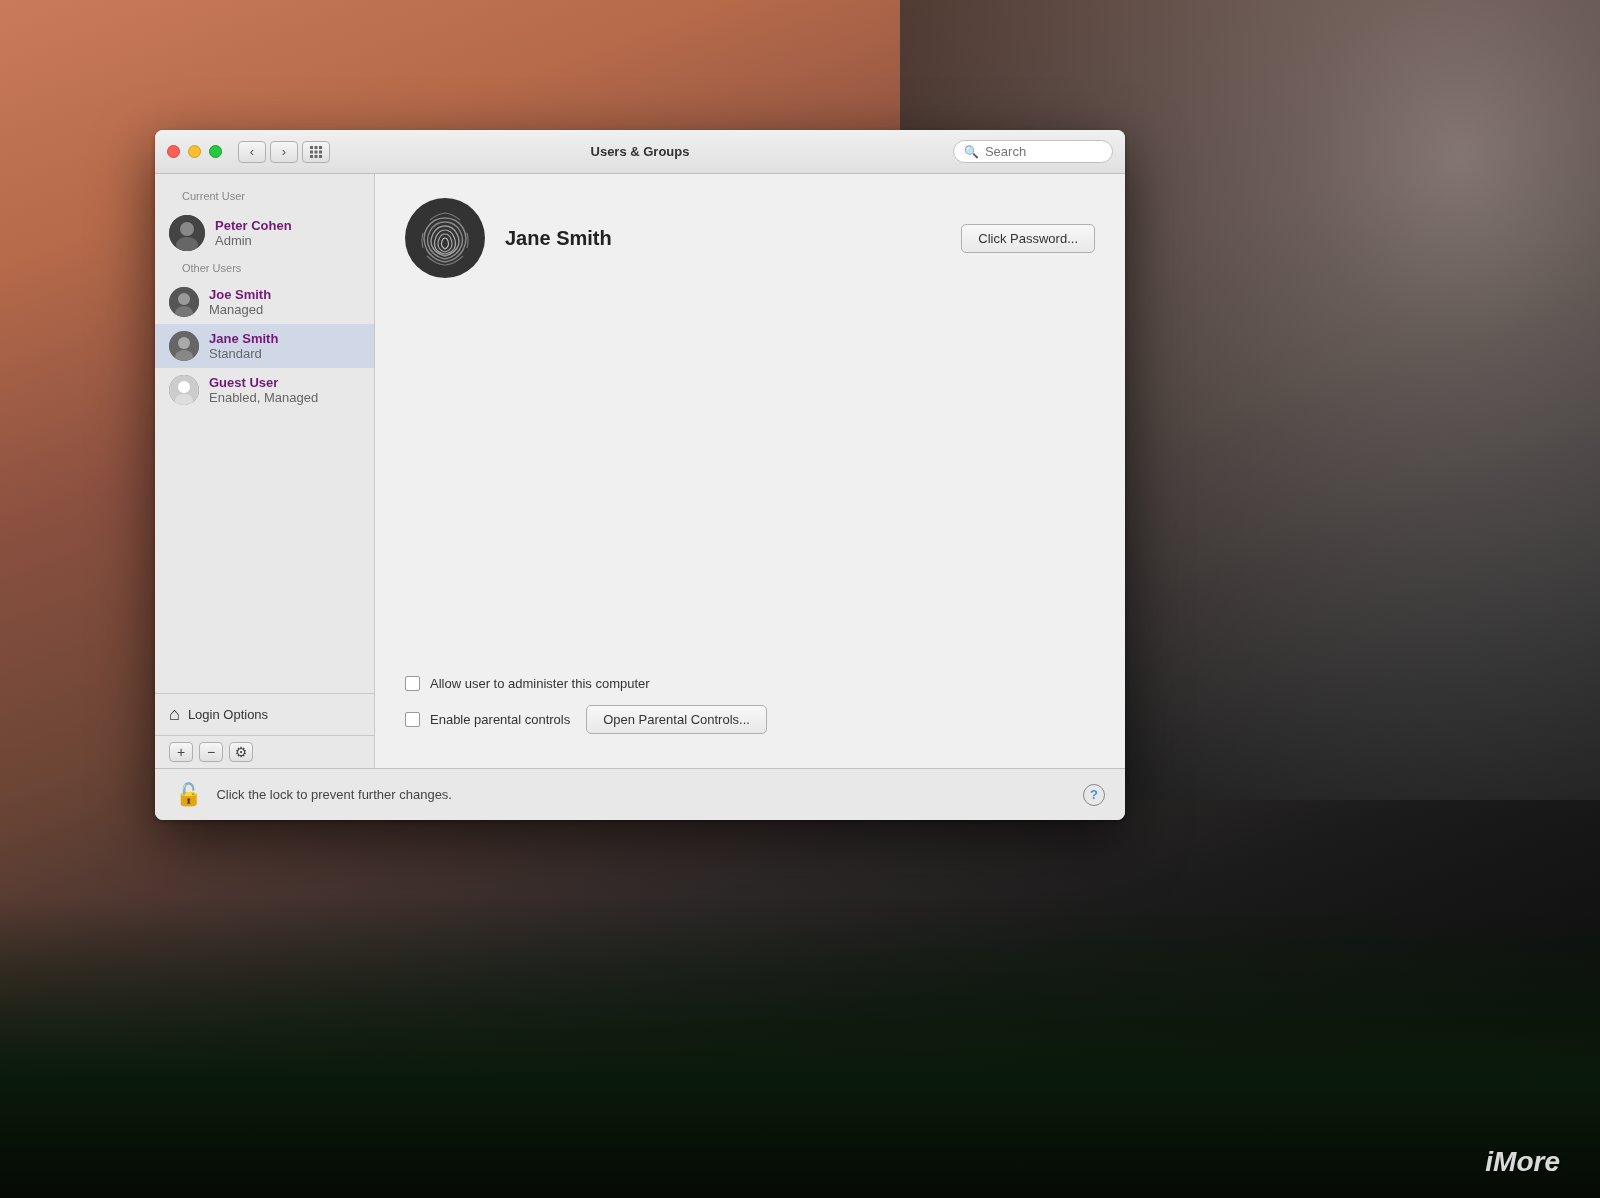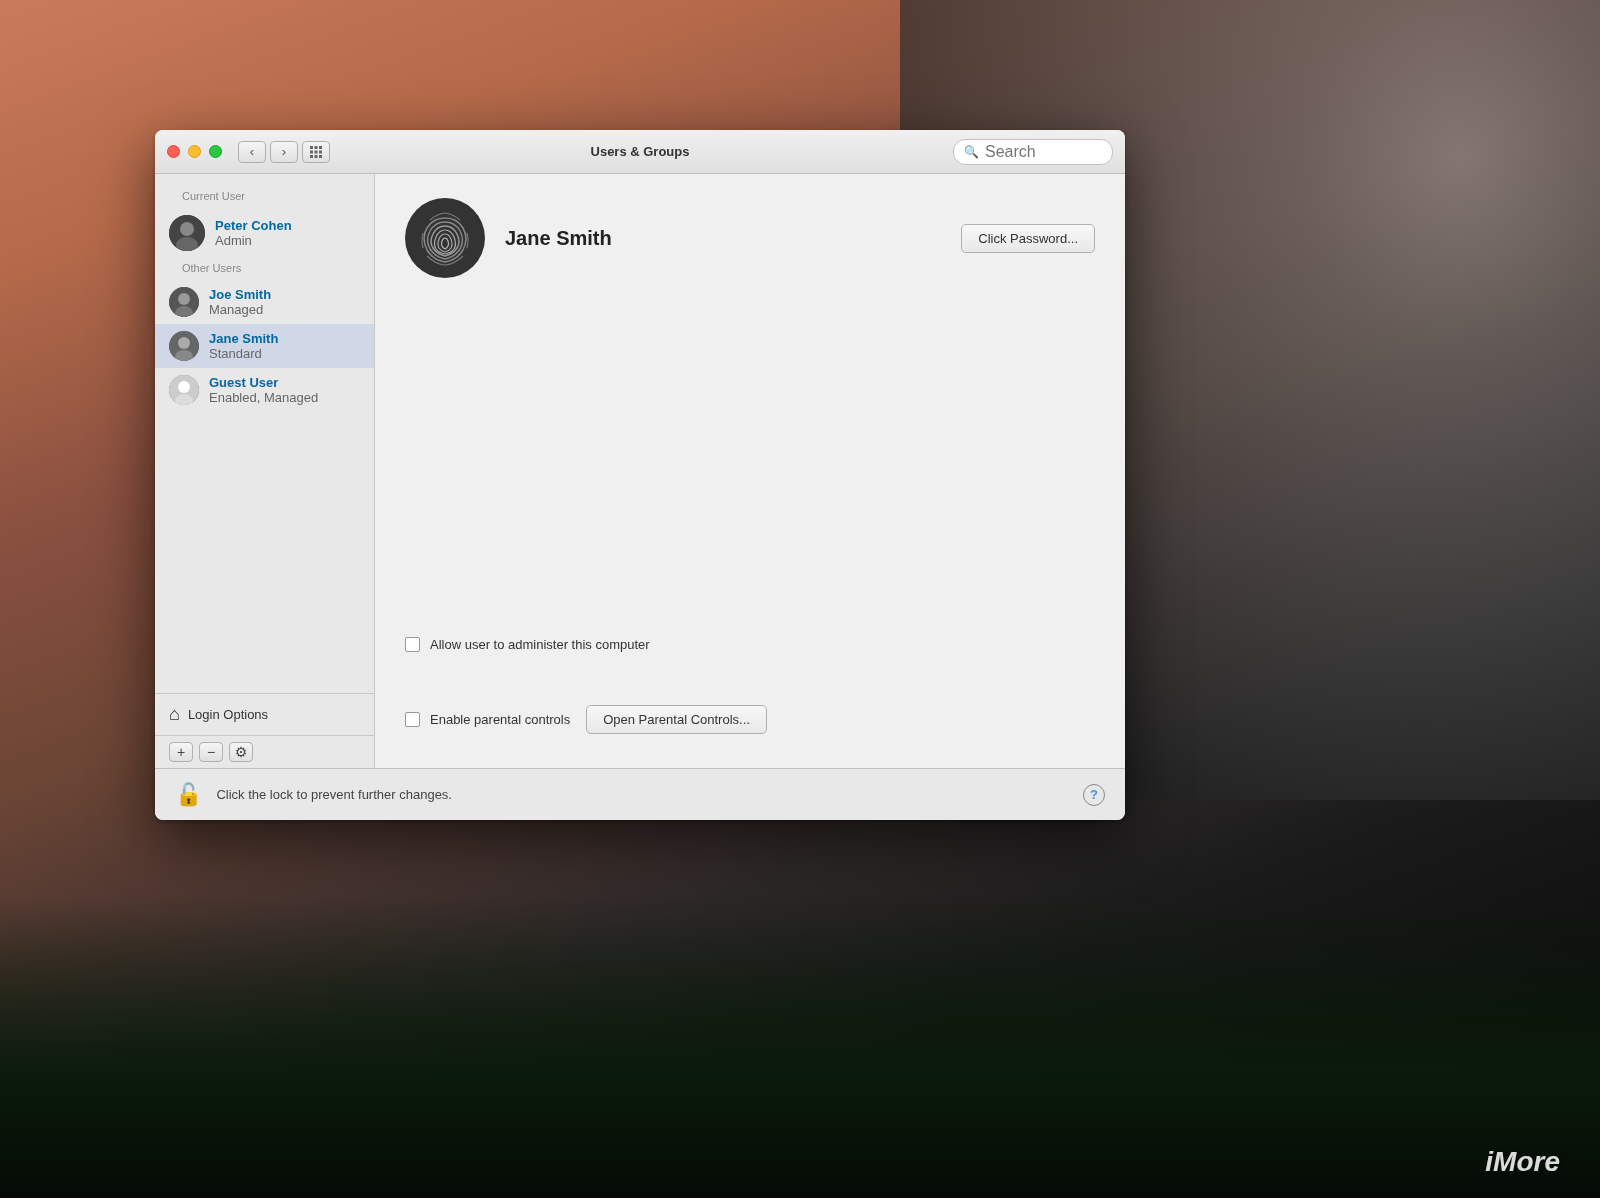--- a/index.html
+++ b/index.html
@@ -164,21 +164,21 @@
     }
 
     .search-bar span {
       color: #999;
       font-size: 12px;
     }
 
     .search-bar input {
       border: none;
       outline: none;
-      font-size: 16px;
+      font-size: 13px;
       color: #333;
       background: transparent;
       width: 100%;
     }
 
     
     .content {
       display: flex;
       flex: 1;
       overflow: hidden;
@@ -244,21 +244,21 @@
       background: radial-gradient(circle at 40% 35%, #7a7a7a, #444);
     }
 
     .avatar-guest {
       background: radial-gradient(circle at 40% 35%, #aaa, #777);
     }
 
     .user-info .name {
       font-size: 13px;
       font-weight: 600;
-      color: #0369a1;
+      color: #701a75;
     }
 
     .user-info .role {
       font-size: 13px;
       color: #666;
     }
 
     .sidebar-spacer {
       flex: 1;
     }
@@ -354,21 +354,20 @@
       display: flex;
       flex-direction: column;
       gap: 14px;
       margin-bottom: 10px;
     }
 
     .checkbox-row {
       display: flex;
       align-items: center;
       gap: 10px;
-      margin-top: 39px;
     }
 
     .checkbox {
       width: 15px;
       height: 15px;
       border: 1px solid #999;
       background: white;
       border-radius: 2px;
       flex-shrink: 0;
     }

